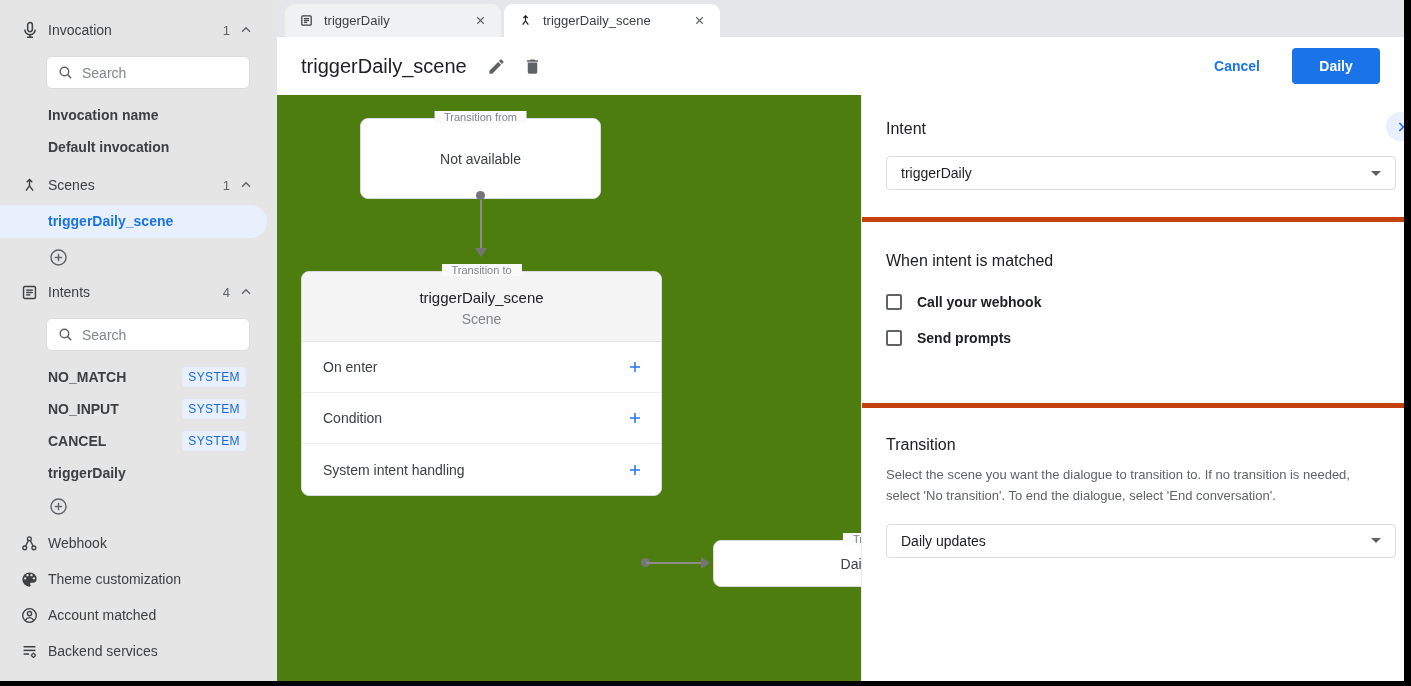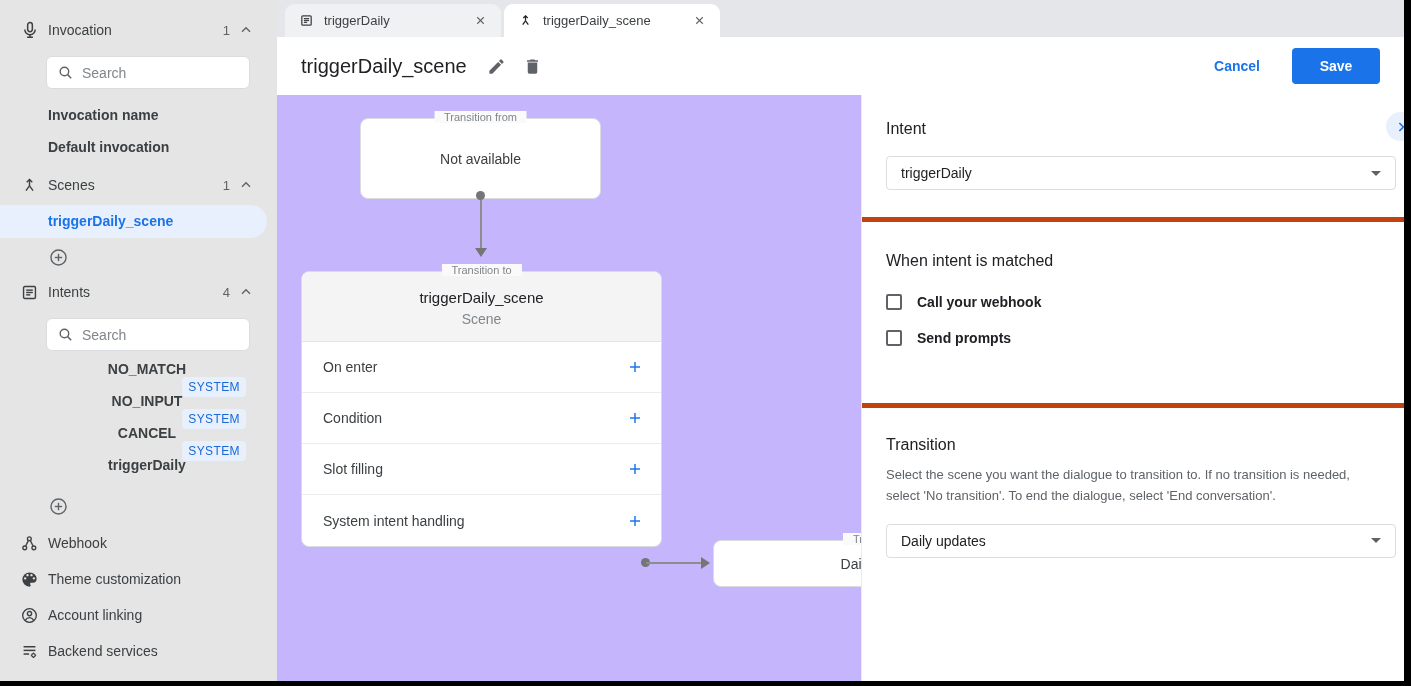--- a/index.html
+++ b/index.html
@@ -12,21 +12,21 @@
   .sidebar { width:277px; height:100%; background:#e5e5e5; border-right:1px solid #e4e5e8; flex:none; padding-top:10px; overflow:hidden; }
   .side-sec { display:flex; align-items:center; height:24px; padding:0 22px 0 20px; margin-top:8px; cursor:pointer; }
   .side-sec .sec-icon { width:20px; height:20px; flex:none; display:flex; align-items:center; }
   .side-sec .sec-label { margin-left:8px; font-size:14px; color:#3c4043; }
   .side-sec .sec-count { margin-left:auto; font-size:13px; color:#5f6368; margin-right:8px; }
   .searchbox { margin:14px 26px 10px 46px; height:33px; border:1px solid #dadce0; border-radius:6px; display:flex; align-items:center; padding:0 10px; background:#fff; }
   .searchbox input { border:none; outline:none; font-size:14px; color:#3c4043; margin-left:8px; width:140px; font-family:"Liberation Sans",sans-serif; background:transparent; }
   .searchbox input::placeholder { color:#80868b; }
   .side-item { height:32px; line-height:32px; padding-left:48px; font-size:14px; font-weight:700; color:#3c4043; cursor:pointer; white-space:nowrap; }
   .side-item.selected { background:#e8f0fe; color:#1a73e8; border-radius:0 17px 17px 0; margin-right:9px; height:33px; line-height:33px; }
-  .side-item-badged { display:flex; align-items:center; height:32px; padding:0 30px 0 48px; cursor:pointer;flex-direction:column; }
+  .side-item-badged { display:flex; align-items:center; height:32px; padding:0 30px 0 48px; cursor:pointer; }
   .side-item-badged .itm-label { font-size:14px; font-weight:700; color:#3c4043; }
   .badge { margin-left:auto; background:#e8f0fe; color:#1967d2; font-size:12px; font-weight:400; letter-spacing:.4px; padding:3px 6px; border-radius:4px; }
   .side-add { margin:6px 0 0 48px; height:26px; display:flex; align-items:center; cursor:pointer; }
   .side-link { display:flex; align-items:center; height:36px; padding:0 20px; cursor:pointer; }
   .side-link .sec-icon { width:20px; height:20px; display:flex; align-items:center; }
   .side-link .lnk-label { margin-left:8px; font-size:14px; color:#3c4043; }
 
   
   .main { flex:1; display:flex; flex-direction:column; min-width:0; }
   .tabbar { height:37px; background:#e5e6e9; display:flex; align-items:flex-end; padding-left:8px; flex:none; }
@@ -41,21 +41,21 @@
   .hdr-icon { width:20px; height:20px; display:flex; align-items:center; justify-content:center; cursor:pointer; }
   .hdr-icon.pencil { margin-left:20px; }
   .hdr-icon.trash { margin-left:16px; }
   .hdr-actions { margin-left:auto; display:flex; align-items:center; }
   .btn-cancel { color:#1a73e8; font-size:14px; font-weight:700; background:none; border:none; cursor:pointer; padding:8px 12px; font-family:"Liberation Sans",sans-serif; }
   .btn-save { margin-left:20px; background:#1a73e8; color:#fff; font-size:14px; font-weight:700; border:none; border-radius:4px; width:88px; height:36px; cursor:pointer; font-family:"Liberation Sans",sans-serif; }
 
   .content { flex:1; display:flex; min-height:0; }
 
   
-  .canvas { width:584px; flex:none; background:#c4b5fd; position:relative; overflow:hidden; }
+  .canvas { width:584px; flex:none; background:#4d7c0f; position:relative; overflow:hidden; }
   .fbox { position:absolute; border:1px solid #dadce0; border-radius:8px; background:#fff; }
   .fbox .legend { position:absolute; top:-8px; left:50%; transform:translateX(-50%); background:#fafafa; padding:0 10px; font-size:11px; color:#80868b; white-space:nowrap; }
   .from-box { left:83px; top:23px; width:241px; height:81px; display:flex; align-items:center; justify-content:center; }
   .from-box .fbox-content { font-size:14px; color:#3c4043; }
 
   .dot { position:absolute; width:9px; height:9px; border-radius:50%; background:#757575; }
   .vline { position:absolute; width:2px; background:#8d8d8d; }
   .hline { position:absolute; height:2px; background:#8d8d8d; }
   .arrow-down { position:absolute; width:0; height:0; border-left:6px solid transparent; border-right:6px solid transparent; border-top:9px solid #757575; }
   .arrow-right { position:absolute; width:0; height:0; border-top:6px solid transparent; border-bottom:6px solid transparent; border-left:9px solid #757575; }
@@ -237,21 +237,21 @@
         <span class="lnk-label">Theme customization</span>
       </div>
       <div class="side-link">
         <span class="sec-icon">
           <svg width="19" height="19" viewBox="0 0 24 24" fill="none" stroke="#3c4043" stroke-width="1.7">
                 <circle cx="12" cy="12" r="8.6"></circle>
                 <circle cx="12" cy="9.6" r="2.7"></circle>
                 <path d="M6.9 17.6c1.3-1.9 3.1-2.9 5.1-2.9s3.8 1 5.1 2.9"></path>
               </svg>
         </span>
-        <span class="lnk-label">Account linking</span>
+        <span class="lnk-label">Account matched</span>
       </div>
       <div class="side-link">
         <span class="sec-icon">
           <svg width="19" height="19" viewBox="0 0 24 24" fill="none" stroke="#3c4043" stroke-width="1.9">
                 <line x1="4.5" y1="6" x2="19.5" y2="6"></line>
                 <line x1="4.5" y1="10.6" x2="19.5" y2="10.6"></line>
                 <line x1="4.5" y1="15.2" x2="11.5" y2="15.2"></line>
                 <g stroke-width="1.5">
                   <circle cx="17" cy="16.8" r="2.2"></circle>
                   <line x1="17" y1="13.4" x2="17" y2="14.6"></line>
@@ -312,21 +312,21 @@
               <path fill="#5f6368" d="M3 17.25V21h3.75L17.81 9.94l-3.75-3.75L3 17.25zM20.71 7.04a1 1 0 0 0 0-1.41l-2.34-2.34a1 1 0 0 0-1.41 0l-1.83 1.83 3.75 3.75 1.83-1.83z"></path>
             </svg>
       </span>
       <span class="hdr-icon trash">
         <svg width="19" height="19" viewBox="0 0 24 24">
               <path fill="#5f6368" d="M6 19a2 2 0 0 0 2 2h8a2 2 0 0 0 2-2V7H6v12zM19 4h-3.5l-1-1h-5l-1 1H5v2h14V4z"></path>
             </svg>
       </span>
       <div class="hdr-actions">
         <button class="btn-cancel">Cancel</button>
-        <button class="btn-save">Save</button>
+        <button class="btn-save">Daily</button>
       </div>
     </div>
 
     <div class="content">
 
       <div class="canvas">
 
         <div class="fbox from-box">
           <span class="legend">Transition from</span>
           <span class="fbox-content">Not available</span>
@@ -354,29 +354,20 @@
           <div class="card-row">
             <span class="row-label">Condition</span>
             <span>
                   <svg width="16" height="16" viewBox="0 0 24 24" fill="none" stroke="#1a73e8" stroke-width="2.2">
                     <line x1="12" y1="4.5" x2="12" y2="19.5"></line>
                     <line x1="4.5" y1="12" x2="19.5" y2="12"></line>
                   </svg>
                 </span>
           </div>
           <div class="card-row">
-            <span class="row-label">Slot filling</span>
-            <span>
-                  <svg width="16" height="16" viewBox="0 0 24 24" fill="none" stroke="#1a73e8" stroke-width="2.2">
-                    <line x1="12" y1="4.5" x2="12" y2="19.5"></line>
-                    <line x1="4.5" y1="12" x2="19.5" y2="12"></line>
-                  </svg>
-                </span>
-          </div>
-          <div class="card-row">
             <span class="row-label">System intent handling</span>
             <span>
                   <svg width="16" height="16" viewBox="0 0 24 24" fill="none" stroke="#1a73e8" stroke-width="2.2">
                     <line x1="12" y1="4.5" x2="12" y2="19.5"></line>
                     <line x1="4.5" y1="12" x2="19.5" y2="12"></line>
                   </svg>
                 </span>
           </div>
         </div>
 

